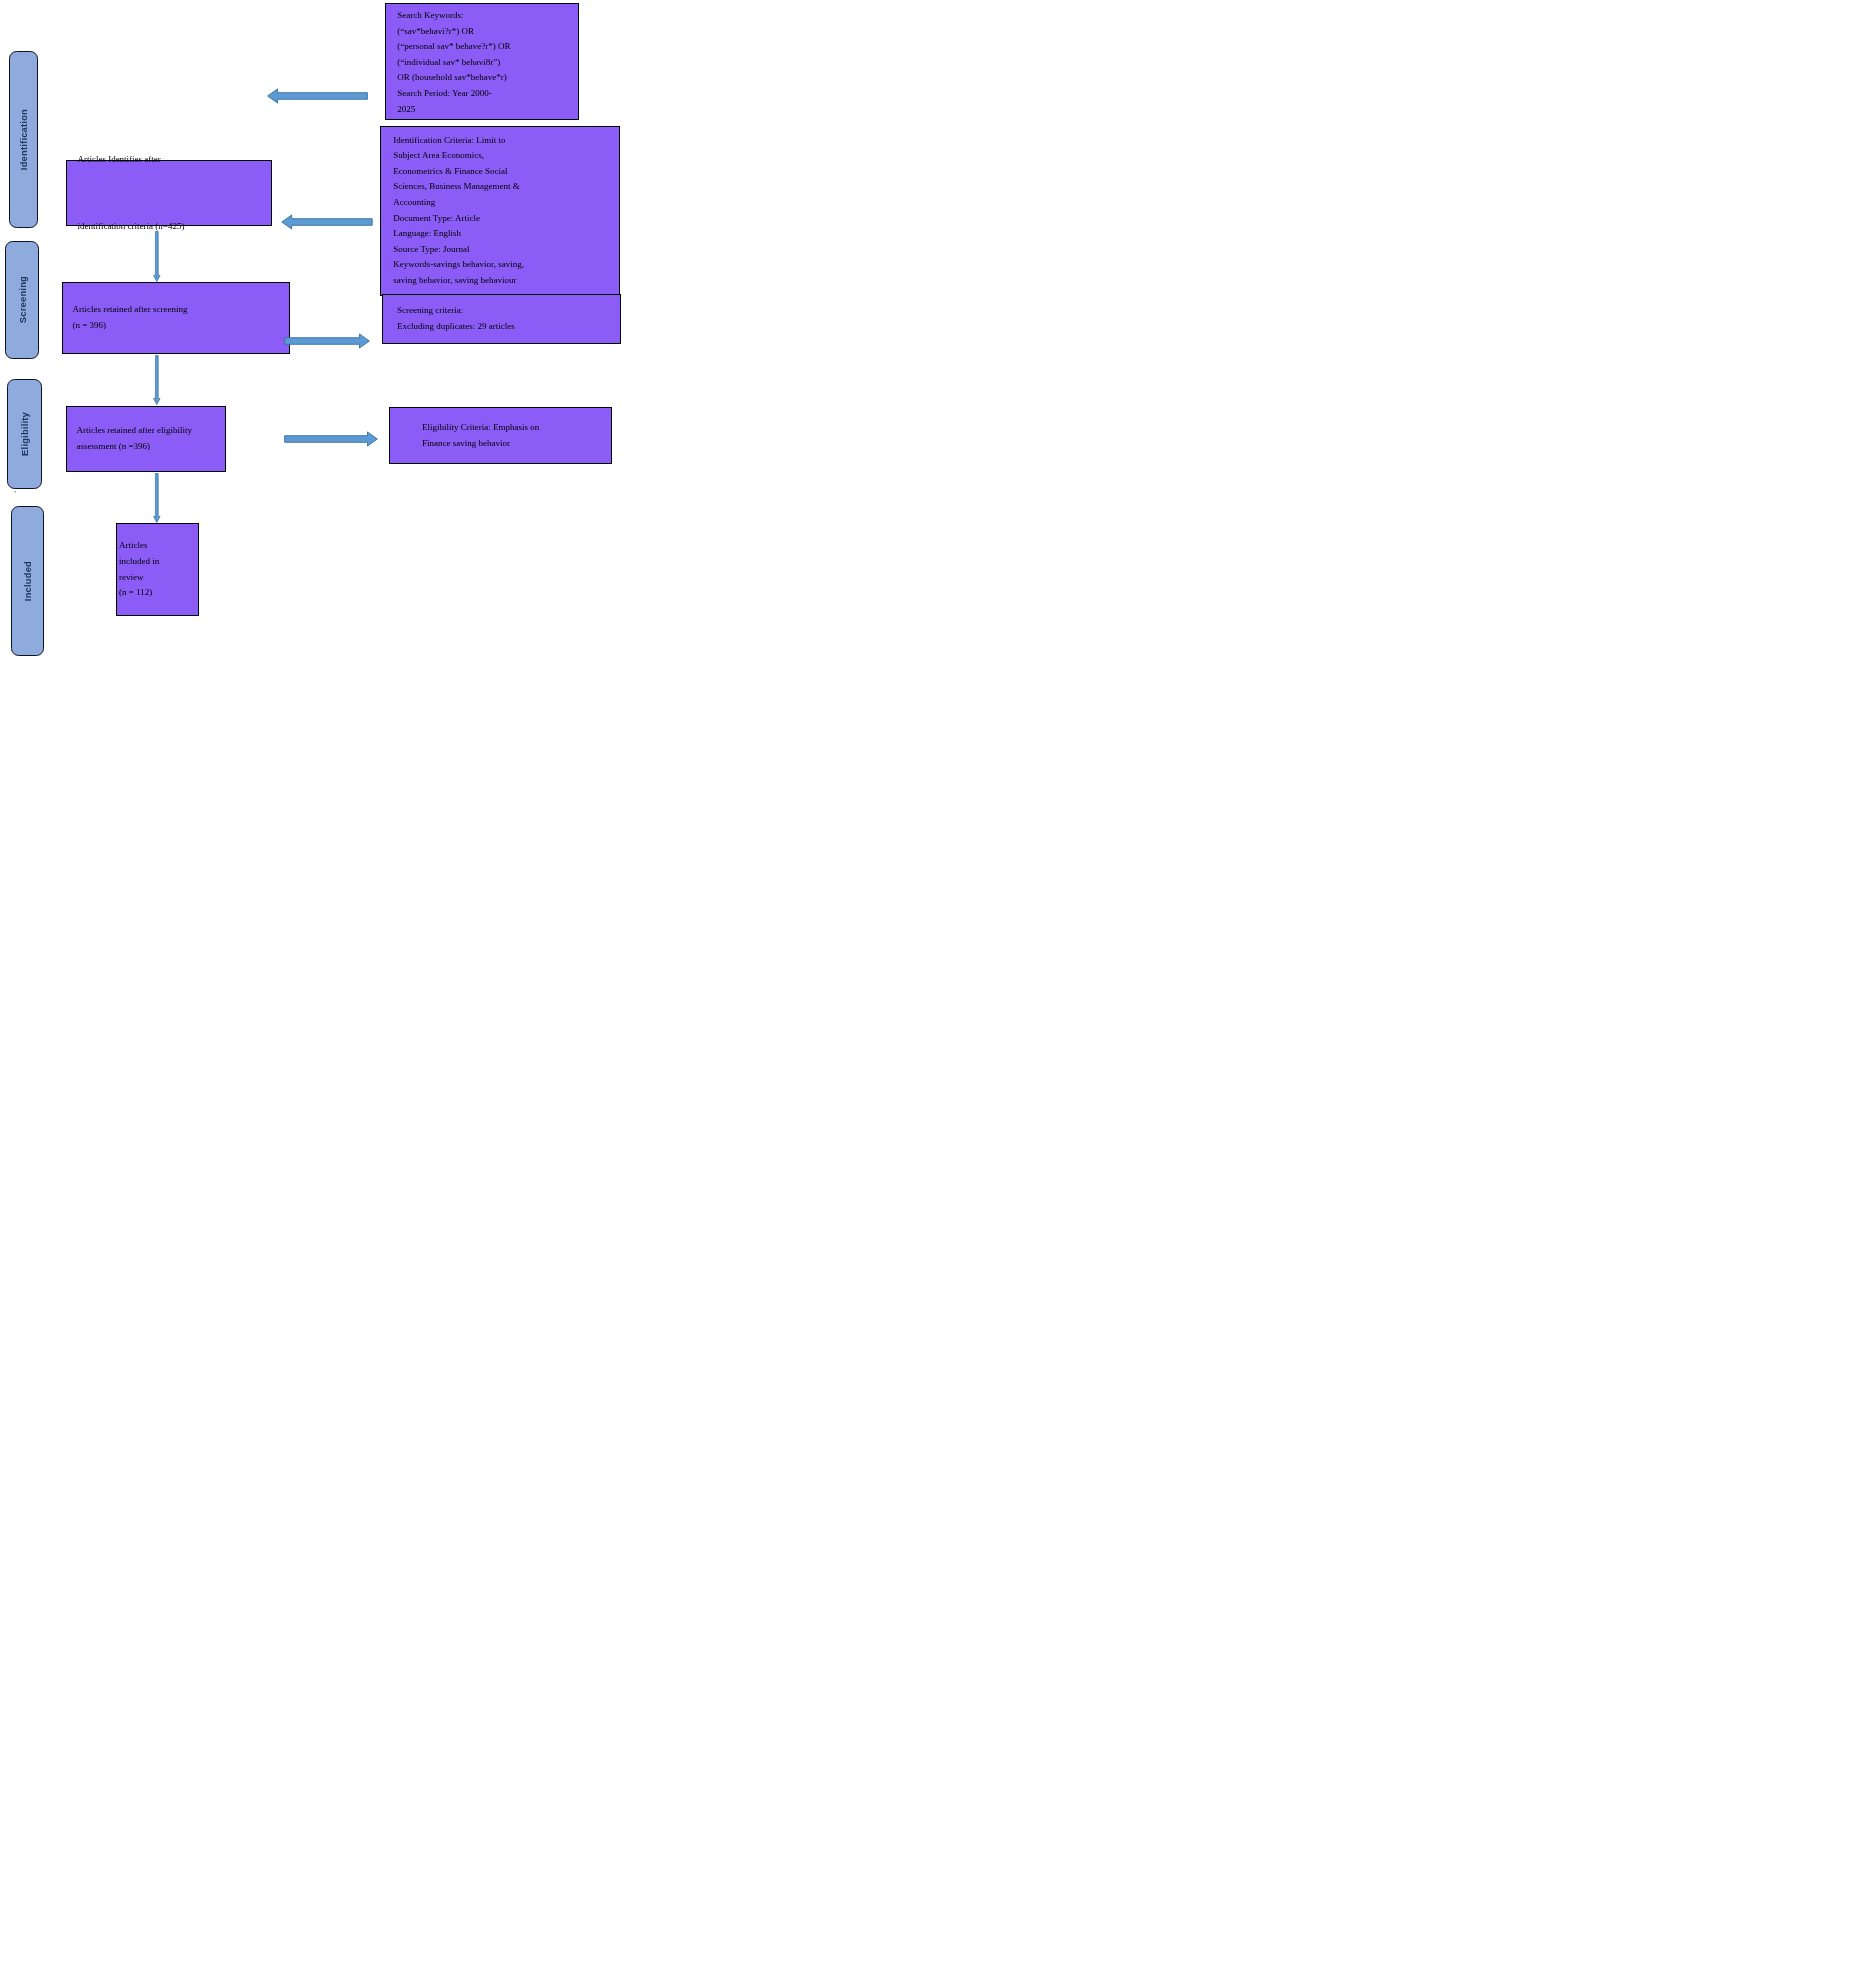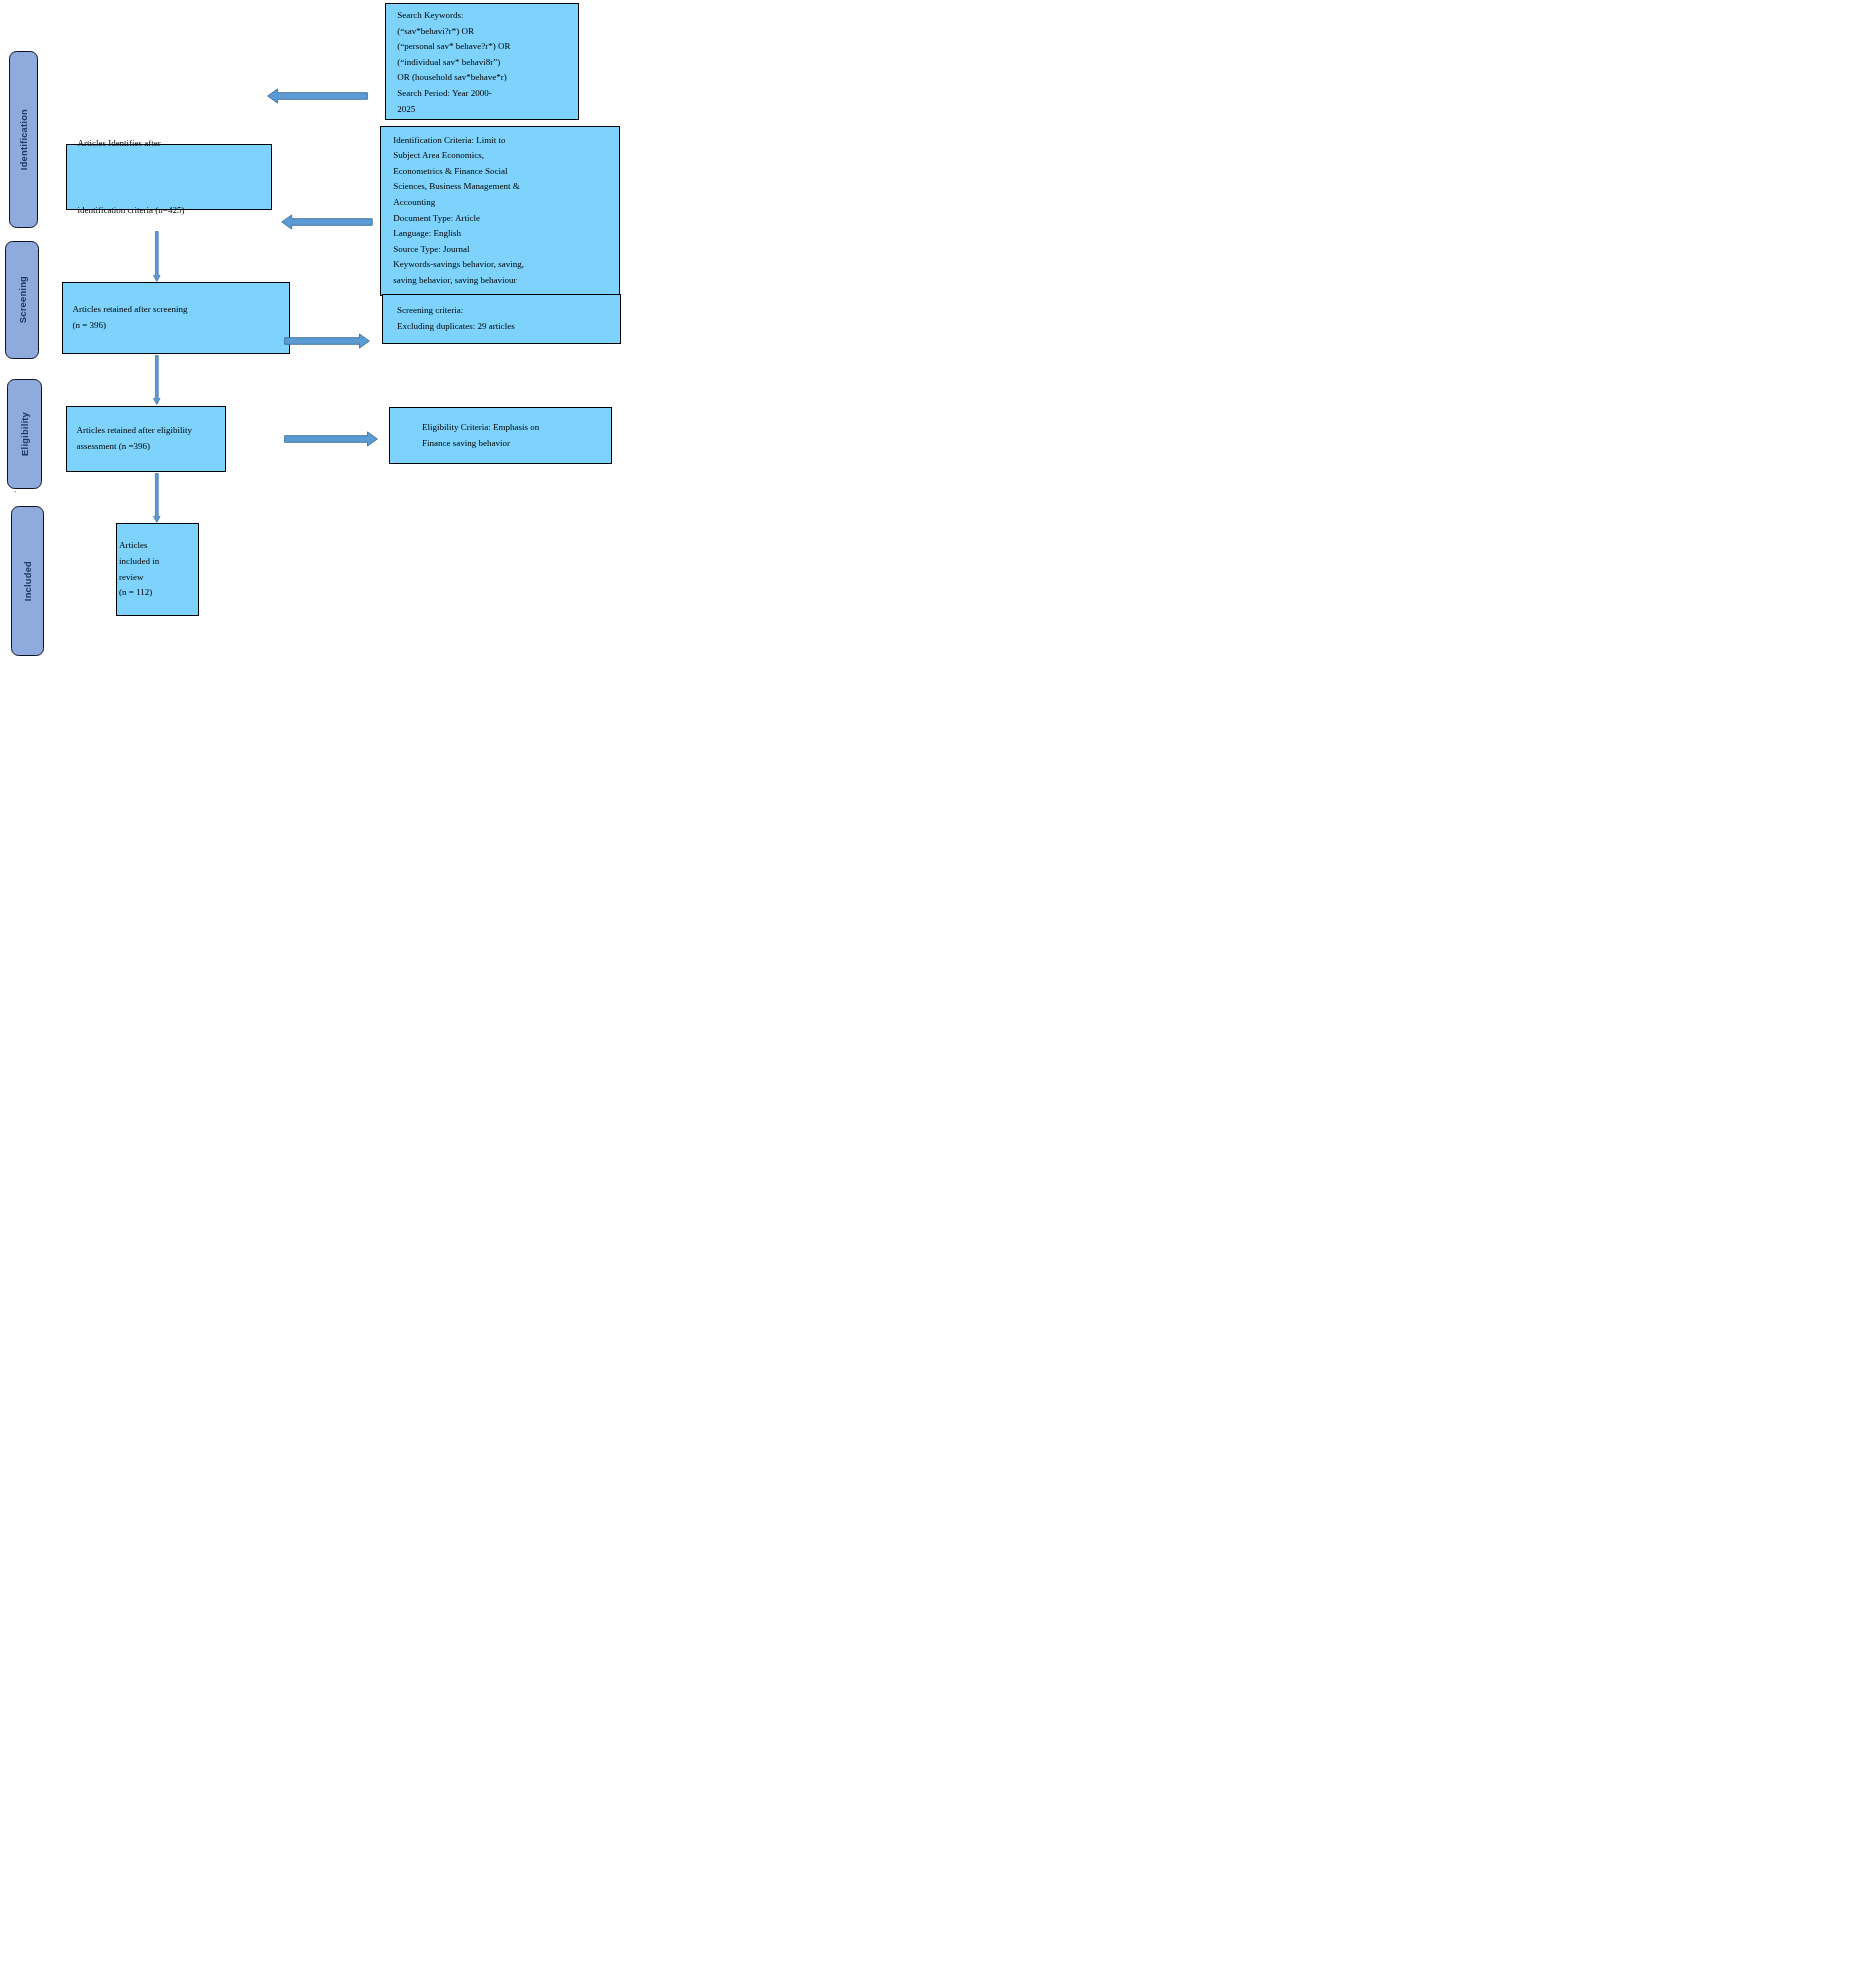--- a/index.html
+++ b/index.html
@@ -28,21 +28,21 @@
     font-family:"Liberation Sans","DejaVu Sans",sans-serif;
     font-weight:bold;
     font-size:9.4px;
     letter-spacing:0.2px;
     color:#1F3864;
     white-space:nowrap;
   }
   
   .fbox{
     position:absolute;
-    background:#7dd3fc;
+    background:#8b5cf6;
     border:1.4px solid #000000;
     box-sizing:border-box;
     display:flex;
     flex-direction:column;
     justify-content:center;
   }
   .fbox .line{
     font-size:9px;
     line-height:15.6px;
     white-space:nowrap;
@@ -71,21 +71,21 @@
   <div class="stage" style="left:7px;top:379px;width:33px;height:108px;">
     <span class="vtext">Eligibility</span>
   </div>
   <div class="stage" style="left:11px;top:506px;width:31px;height:148px;">
     <span class="vtext">Included</span>
   </div>
 
   <span class="stray" style="left:14px;top:489px;">’</span>
 
 
-  <div class="fbox dbl" style="left:66px;top:144px;width:206px;height:66px;padding-left:10.4px;gap:44px;">
+  <div class="fbox dbl" style="left:66px;top:160px;width:206px;height:66px;padding-left:10.4px;gap:44px;">
     <div class="line">Articles Identifies after</div>
     <div class="line">identification criteria (n=425)</div>
   </div>
 
   <div class="fbox" style="left:62px;top:282px;width:228px;height:72px;padding-left:9.4px;">
     <div class="line">Articles retained after screening</div>
     <div class="line">(n = 396)</div>
   </div>
 
   <div class="fbox" style="left:66px;top:406px;width:160px;height:66px;padding-left:9.4px;">

